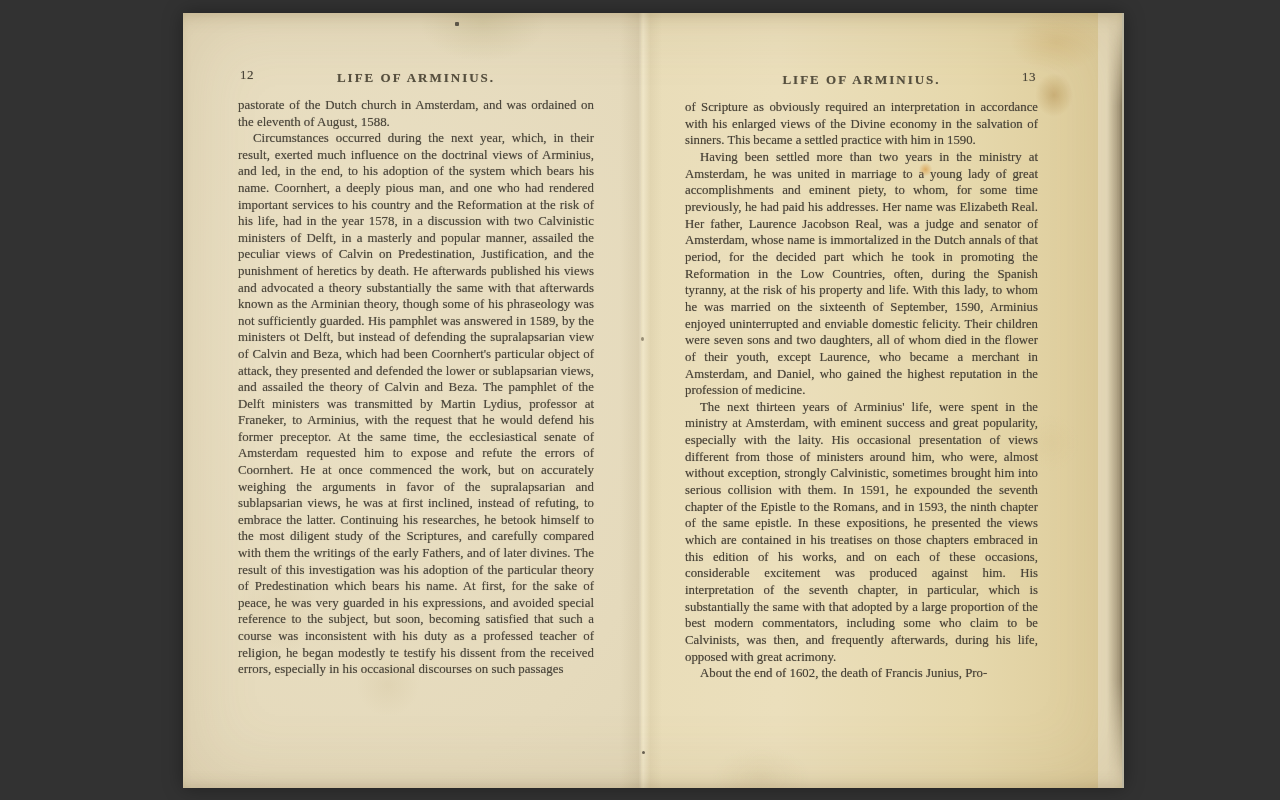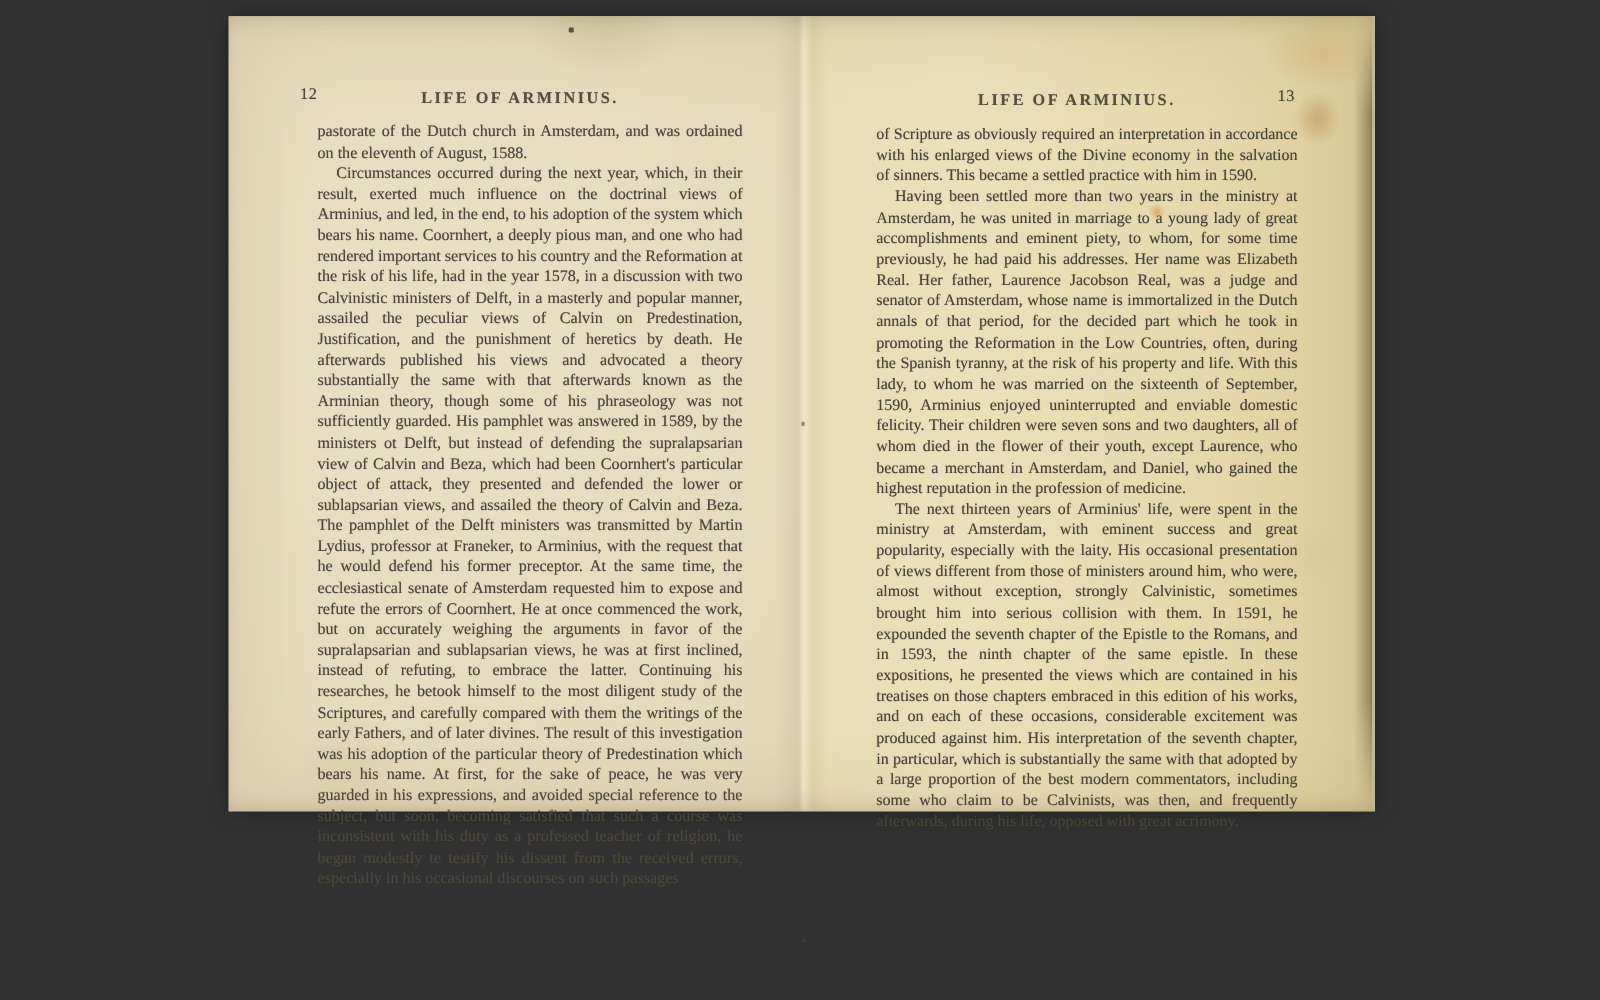--- a/index.html
+++ b/index.html
@@ -5,24 +5,25 @@
   html,body{margin:0;padding:0;}
   body{
     width:1280px;height:800px;
     background:#323232;
     position:relative;
     overflow:hidden;
     font-family:"Liberation Serif", serif;
   }
   .backdrop{position:absolute;inset:0;background:#323232;}
   .scan{
-    position:absolute;left:183px;top:13px;width:915px;height:636px;
+    position:absolute;left:183px;top:13px;width:915px;height:775px;
     background:#e6dbbb;
     border-right:2px solid #bdb8a2;
     box-shadow:0 0 18px rgba(0,0,0,0.35);
+    padding-left:24px;
   }
   .scan::before{
     content:"";position:absolute;inset:0;pointer-events:none;z-index:6;
     box-shadow:inset 0 12px 18px -12px rgba(120,100,50,0.35),
                inset 0 -12px 16px -12px rgba(110,90,50,0.30),
                inset 0 0 70px 8px rgba(140,115,70,0.14);
   }
   .page{position:absolute;top:0;height:100%;width:457.5px;}
   .page-left{
     left:0;
@@ -60,21 +61,21 @@
   }
   .pagenum-left{left:2px;top:54px;}
   .pagenum-right{right:2px;top:56px;}
   .running-head{
     position:absolute;left:0;right:0;text-align:center;
     font-size:13px;font-weight:bold;letter-spacing:2px;color:#56503f;
     text-shadow:0 0 0.7px rgba(86,80,63,0.45);
   }
   .rh-left{top:57px;}
   .rh-right{top:59px;}
-  .pbody{position:absolute;left:16px;right:0;}
+  .pbody{position:absolute;left:0;right:0;}
   .pbody-left{top:84px;}
   .pbody-right{top:86px;}
   .para{
     margin:0;text-align:justify;color:#4c473c;
     text-shadow:0 0 0.7px rgba(76,71,60,0.55);
   }
   .pbody-left .para{font-size:12.9px;line-height:16.6px;}
   .pbody-right .para{font-size:12.8px;line-height:16.65px;color:#494338;}
   .para.indent{text-indent:15px;}
   .stain{position:absolute;pointer-events:none;z-index:5;}
@@ -115,17 +116,18 @@
         </div>
     </div>
 
     <div class="col col-right">
       <div class="running-head rh-right">LIFE OF ARMINIUS.</div>
       <div class="pagenum pagenum-right">13</div>
       <div class="pbody pbody-right">
           <p class="para">of Scripture as obviously required an interpretation in accordance with his enlarged views of the Divine economy in the salvation of sinners. This became a settled practice with him in 1590.</p>
           <p class="para indent">Having been settled more than two years in the ministry at Amsterdam, he was united in marriage to a young lady of great accomplishments and eminent piety, to whom, for some time previously, he had paid his addresses. Her name was Elizabeth Real. Her father, Laurence Jacobson Real, was a judge and senator of Amsterdam, whose name is immortalized in the Dutch annals of that period, for the decided part which he took in promoting the Reformation in the Low Countries, often, during the Spanish tyranny, at the risk of his property and life. With this lady, to whom he was married on the sixteenth of September, 1590, Arminius enjoyed uninterrupted and enviable domestic felicity. Their children were seven sons and two daughters, all of whom died in the flower of their youth, except Laurence, who became a merchant in Amsterdam, and Daniel, who gained the highest reputation in the profession of medicine.</p>
           <p class="para indent">The next thirteen years of Arminius' life, were spent in the ministry at Amsterdam, with eminent success and great popularity, especially with the laity. His occasional presentation of views different from those of ministers around him, who were, almost without exception, strongly Calvinistic, sometimes brought him into serious collision with them. In 1591, he expounded the seventh chapter of the Epistle to the Romans, and in 1593, the ninth chapter of the same epistle. In these expositions, he presented the views which are contained in his treatises on those chapters embraced in this edition of his works, and on each of these occasions, considerable excitement was produced against him. His interpretation of the seventh chapter, in particular, which is substantially the same with that adopted by a large proportion of the best modern commentators, including some who claim to be Calvinists, was then, and frequently afterwards, during his life, opposed with great acrimony.</p>
+          <p class="para indent">About the end of 1602, the death of Francis Junius, Pro-</p>
         </div>
     </div>
 
   </div>
 </div>
 
 </body></html>

